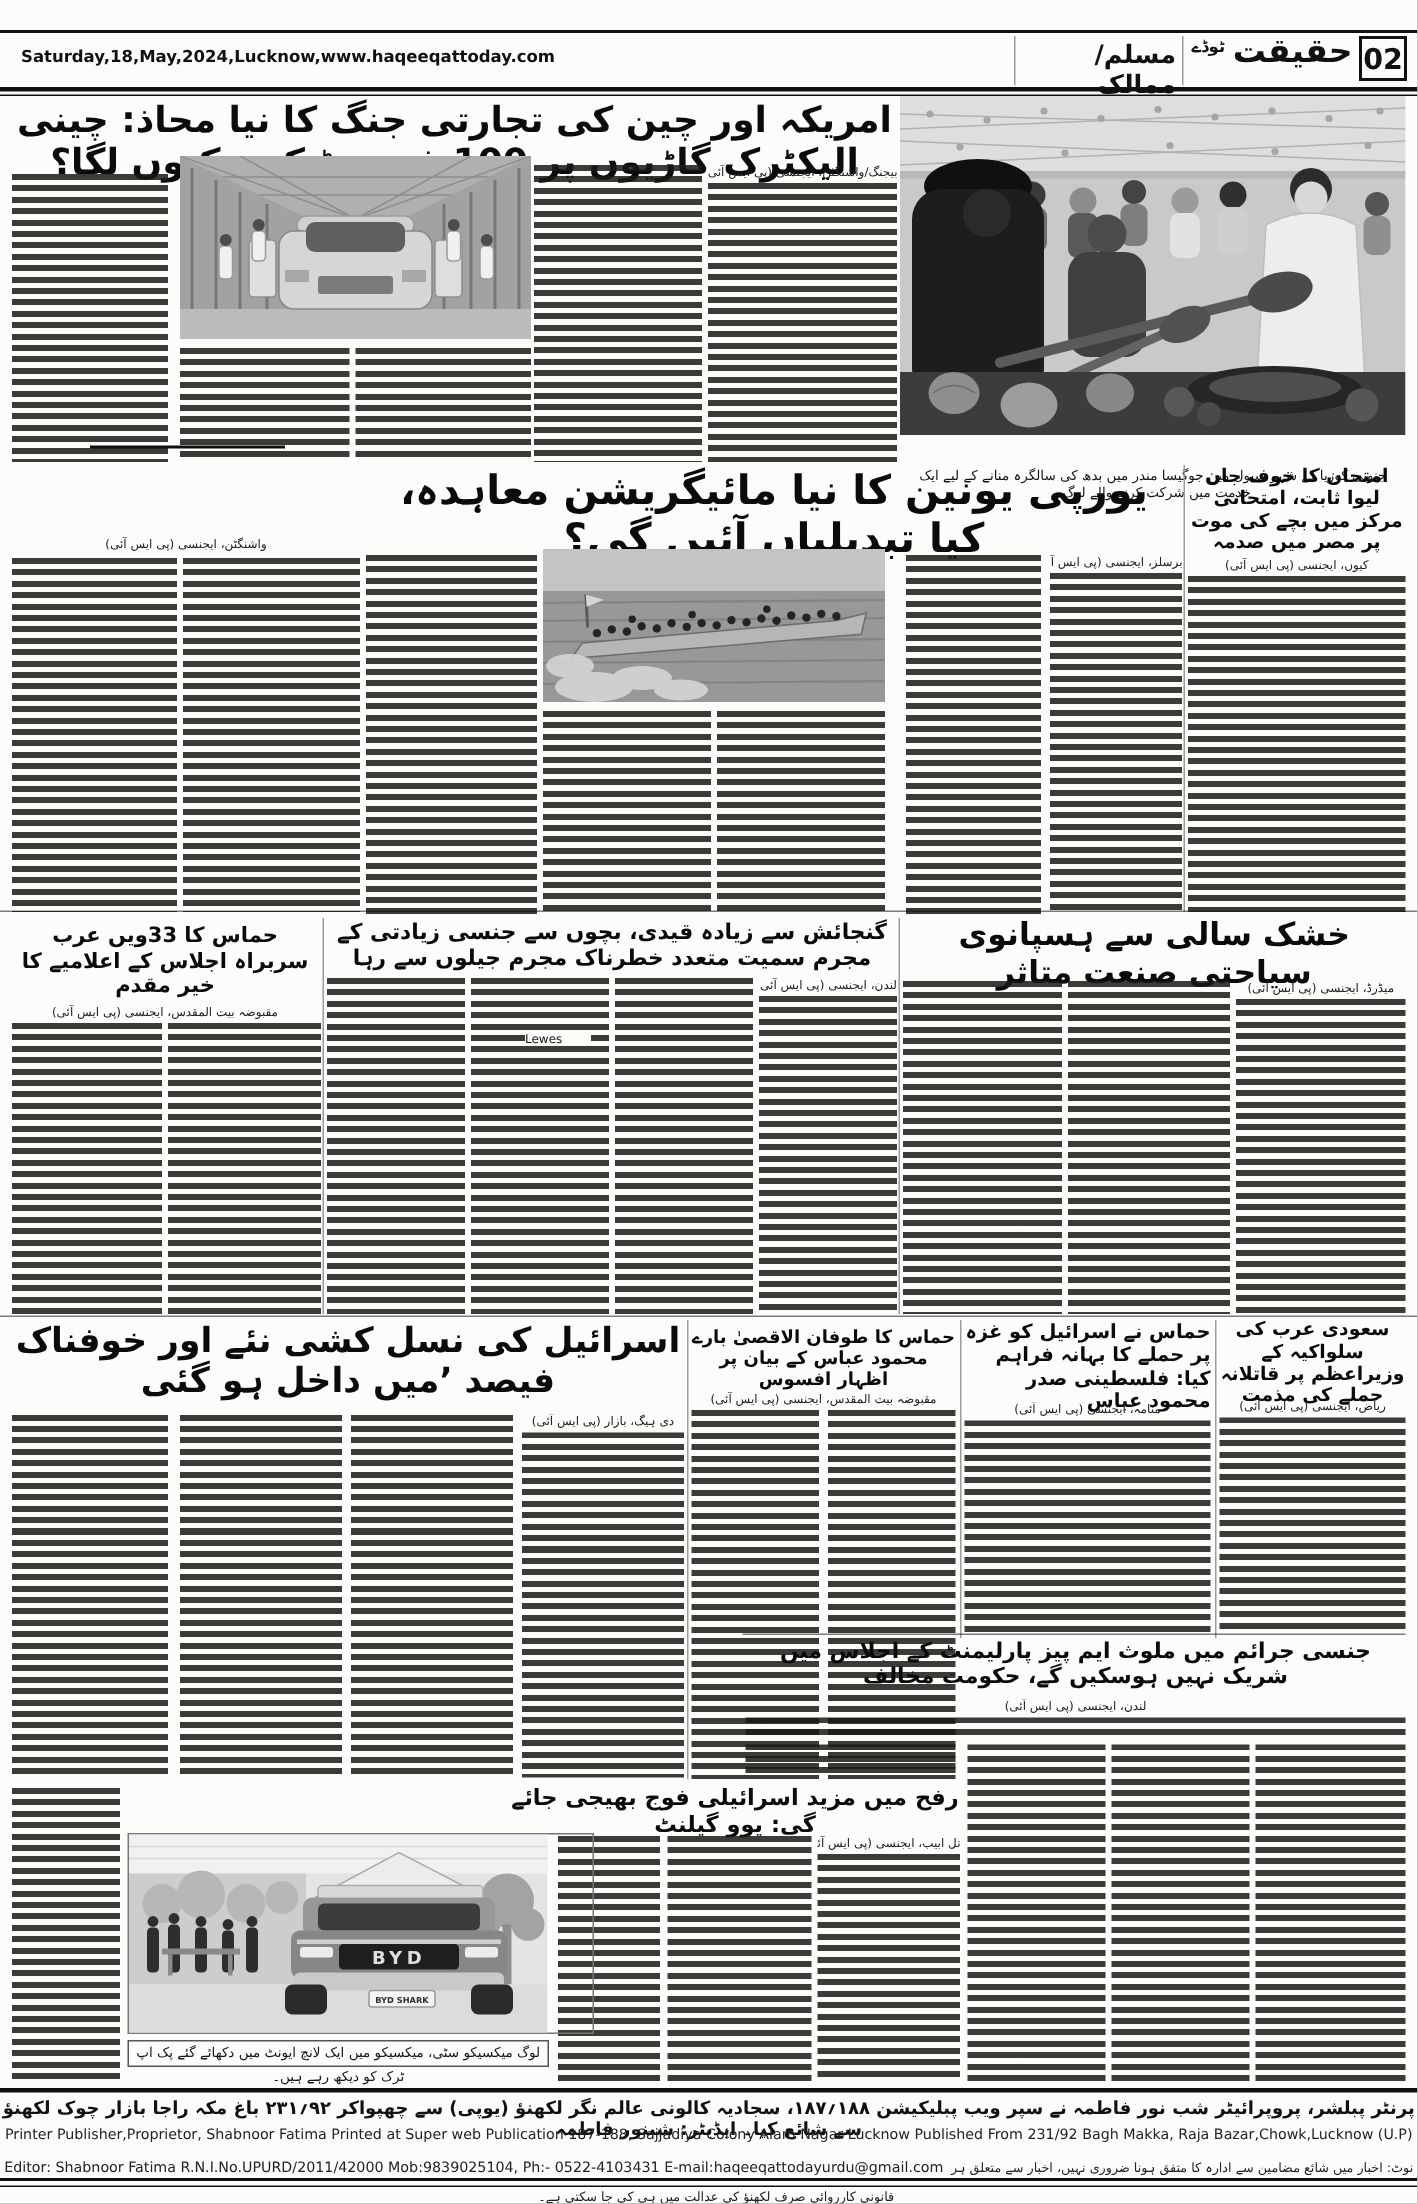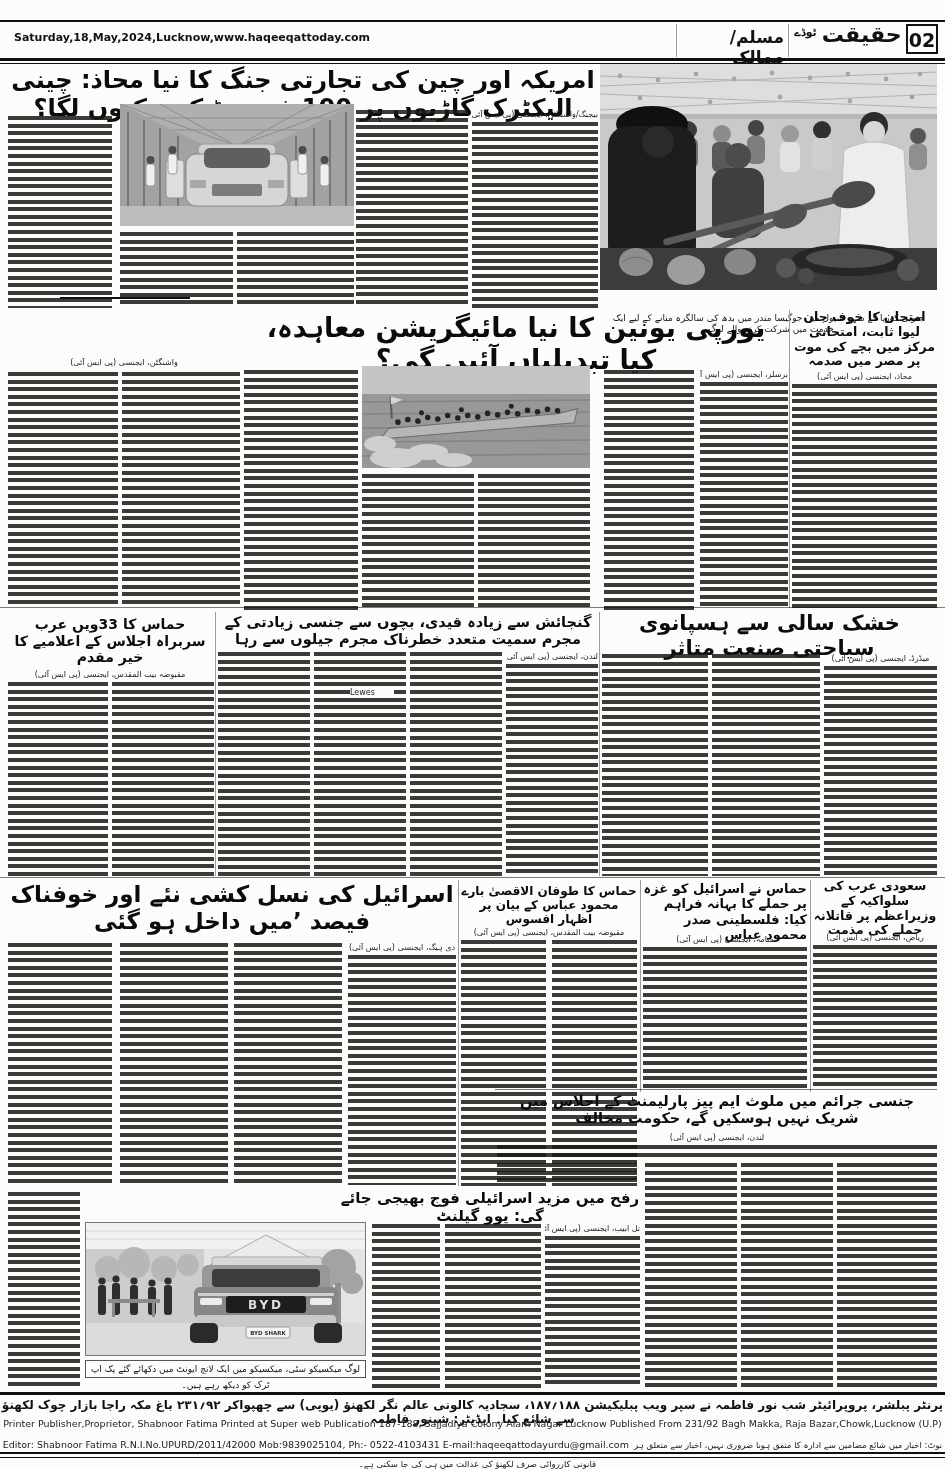--- a/index.html
+++ b/index.html
@@ -227,21 +227,21 @@
         <ellipse cx="18" cy="78" rx="16" ry="8"></ellipse>
           <ellipse cx="92" cy="94" rx="18" ry="7"></ellipse>
       </g>
     </svg>
   </div>
   <div class="abs greek" style="left:362px;top:474px;width:112px;height:136px;"></div>
   <div class="abs greek" style="left:478px;top:474px;width:112px;height:136px;"></div>
 
   <div class="abs vr" style="left:789px;top:310px;height:298px;"></div>
   <div class="abs rtl hl" style="left:792px;top:310px;width:145px;height:58px;font-size:12.5px;">امتحان کا خوف جان لیوا ثابت، امتحانی مرکز میں بچے کی موت پر مصر میں صدمہ</div>
-  <div class="abs dl rtl" style="left:792px;top:372px;width:145px;">محاذ، ایجنسی (پی ایس آئی)</div>
+  <div class="abs dl rtl" style="left:792px;top:372px;width:145px;">کیوں، ایجنسی (پی ایس آئی)</div>
   <div class="abs greek" style="left:792px;top:384px;width:145px;height:224px;"></div>
 
   <div class="abs hr" style="left:0;top:607px;width:945px;height:1px;opacity:.55;"></div>
 
   <div class="abs rtl hl" style="left:602px;top:611px;width:335px;height:38px;font-size:21px;">خشک سالی سے ہسپانوی سیاحتی صنعت متاثر</div>
   <div class="abs dl rtl" style="left:824px;top:654px;width:113px;">میڈرڈ، ایجنسی (پی ایس آئی)</div>
   <div class="abs greek" style="left:824px;top:666px;width:113px;height:210px;"></div>
   <div class="abs greek" style="left:712px;top:654px;width:108px;height:222px;"></div>
   <div class="abs greek" style="left:602px;top:654px;width:106px;height:222px;"></div>
 
@@ -256,21 +256,21 @@
 
   <div class="abs vr" style="left:215px;top:612px;height:264px;"></div>
   <div class="abs rtl hl" style="left:8px;top:616px;width:204px;height:52px;font-size:14px;">حماس کا 33ویں عرب سربراہ اجلاس کے اعلامیے کا خیر مقدم</div>
   <div class="abs dl rtl" style="left:8px;top:670px;width:204px;">مقبوضہ بیت المقدس، ایجنسی (پی ایس آئی)</div>
   <div class="abs greek" style="left:112px;top:682px;width:102px;height:194px;"></div>
   <div class="abs greek" style="left:8px;top:682px;width:100px;height:194px;"></div>
 
   <div class="abs hr" style="left:0;top:877px;width:945px;height:1px;opacity:.55;"></div>
 
   <div class="abs rtl hl" style="left:8px;top:881px;width:448px;height:58px;font-size:23px;">اسرائیل کی نسل کشی نئے اور خوفناک فیصد ’میں داخل ہو گئی</div>
-  <div class="abs dl rtl" style="left:348px;top:943px;width:108px;">دی ہیگ، ایجنسی (پی ایس آئی)</div>
+  <div class="abs dl rtl" style="left:348px;top:943px;width:108px;">دی ہیگ، بازار (پی ایس آئی)</div>
   <div class="abs greek" style="left:348px;top:955px;width:108px;height:230px;"></div>
   <div class="abs greek" style="left:234px;top:943px;width:108px;height:242px;"></div>
   <div class="abs greek" style="left:120px;top:943px;width:108px;height:242px;"></div>
   <div class="abs greek" style="left:8px;top:943px;width:104px;height:242px;"></div>
 
   <div class="abs vr" style="left:458px;top:880px;height:306px;"></div>
   <div class="abs rtl hl" style="left:461px;top:884px;width:176px;height:40px;font-size:12px;">حماس کا طوفان الاقصیٰ بارے محمود عباس کے بیان پر اظہار افسوس</div>
   <div class="abs dl rtl" style="left:461px;top:928px;width:176px;">مقبوضہ بیت المقدس، ایجنسی (پی ایس آئی)</div>
   <div class="abs greek" style="left:552px;top:940px;width:85px;height:246px;"></div>
   <div class="abs greek" style="left:461px;top:940px;width:85px;height:246px;"></div>
@@ -294,21 +294,21 @@
   <div class="abs greek" style="left:741px;top:1163px;width:92px;height:226px;"></div>
   <div class="abs greek" style="left:645px;top:1163px;width:92px;height:226px;"></div>
 
   <div class="abs rtl hl" style="left:340px;top:1190px;width:300px;height:30px;font-size:15px;">رفح میں مزید اسرائیلی فوج بھیجی جائے گی: یوو گیلنٹ</div>
   <div class="abs dl rtl" style="left:545px;top:1224px;width:95px;">تل ابیب، ایجنسی (پی ایس آئی)</div>
   <div class="abs greek" style="left:545px;top:1236px;width:95px;height:152px;"></div>
   <div class="abs greek" style="left:445px;top:1224px;width:96px;height:164px;"></div>
   <div class="abs greek" style="left:372px;top:1224px;width:68px;height:164px;"></div>
   <div class="abs greek" style="left:8px;top:1192px;width:72px;height:196px;"></div>
 
-  <div class="abs" style="left:85px;top:1222px;width:281px;height:134px;border:1px solid #777;">
+  <div class="abs" style="left:85px;top:1222px;width:311px;height:134px;border:1px solid #777;">
     <svg width="279" height="132" viewBox="0 0 279 132">
       <rect width="279" height="132" fill="#e4e4e4"></rect>
       <rect width="279" height="26" fill="#f1f1f1"></rect>
       <g stroke="#d6d6d6">
           <line x1="0" y1="8" x2="279" y2="8"></line>
           <line x1="0" y1="16" x2="279" y2="16"></line>
         </g>
       <rect x="0" y="26" width="118" height="74" fill="#cdcdcd"></rect>
       <g fill="#b7b7b7">
         <circle cx="22" cy="46" r="13"></circle>

